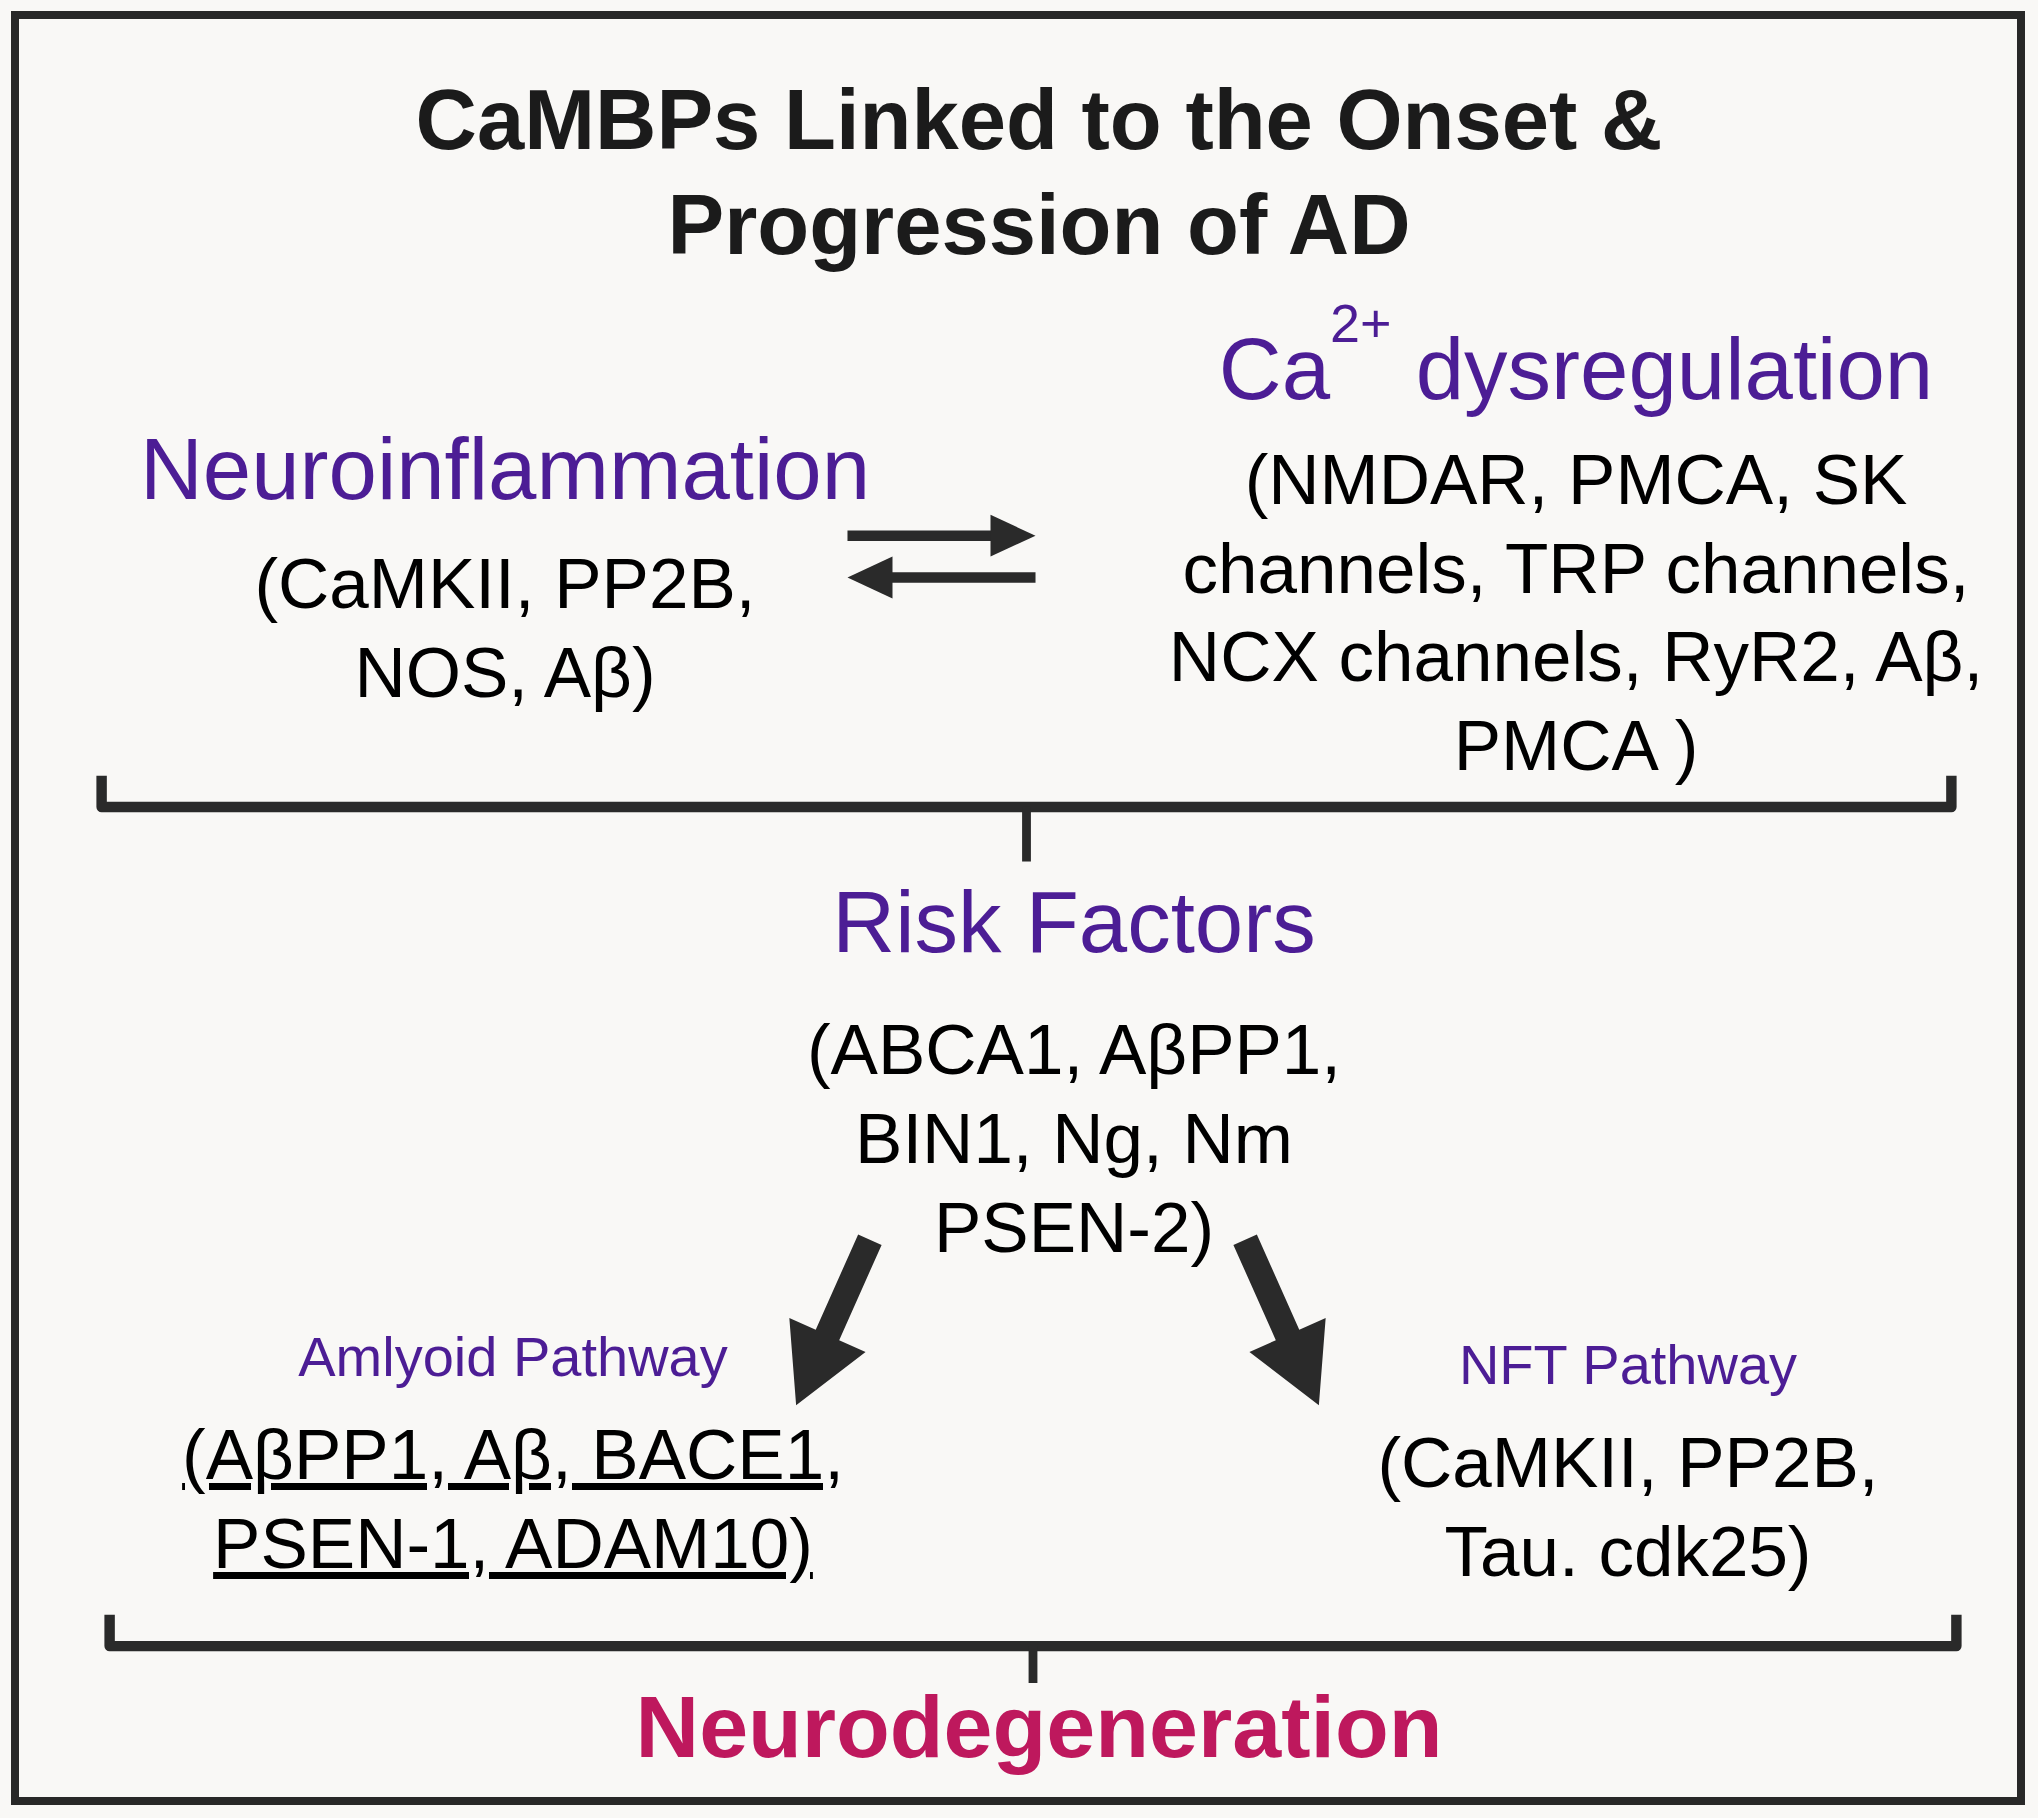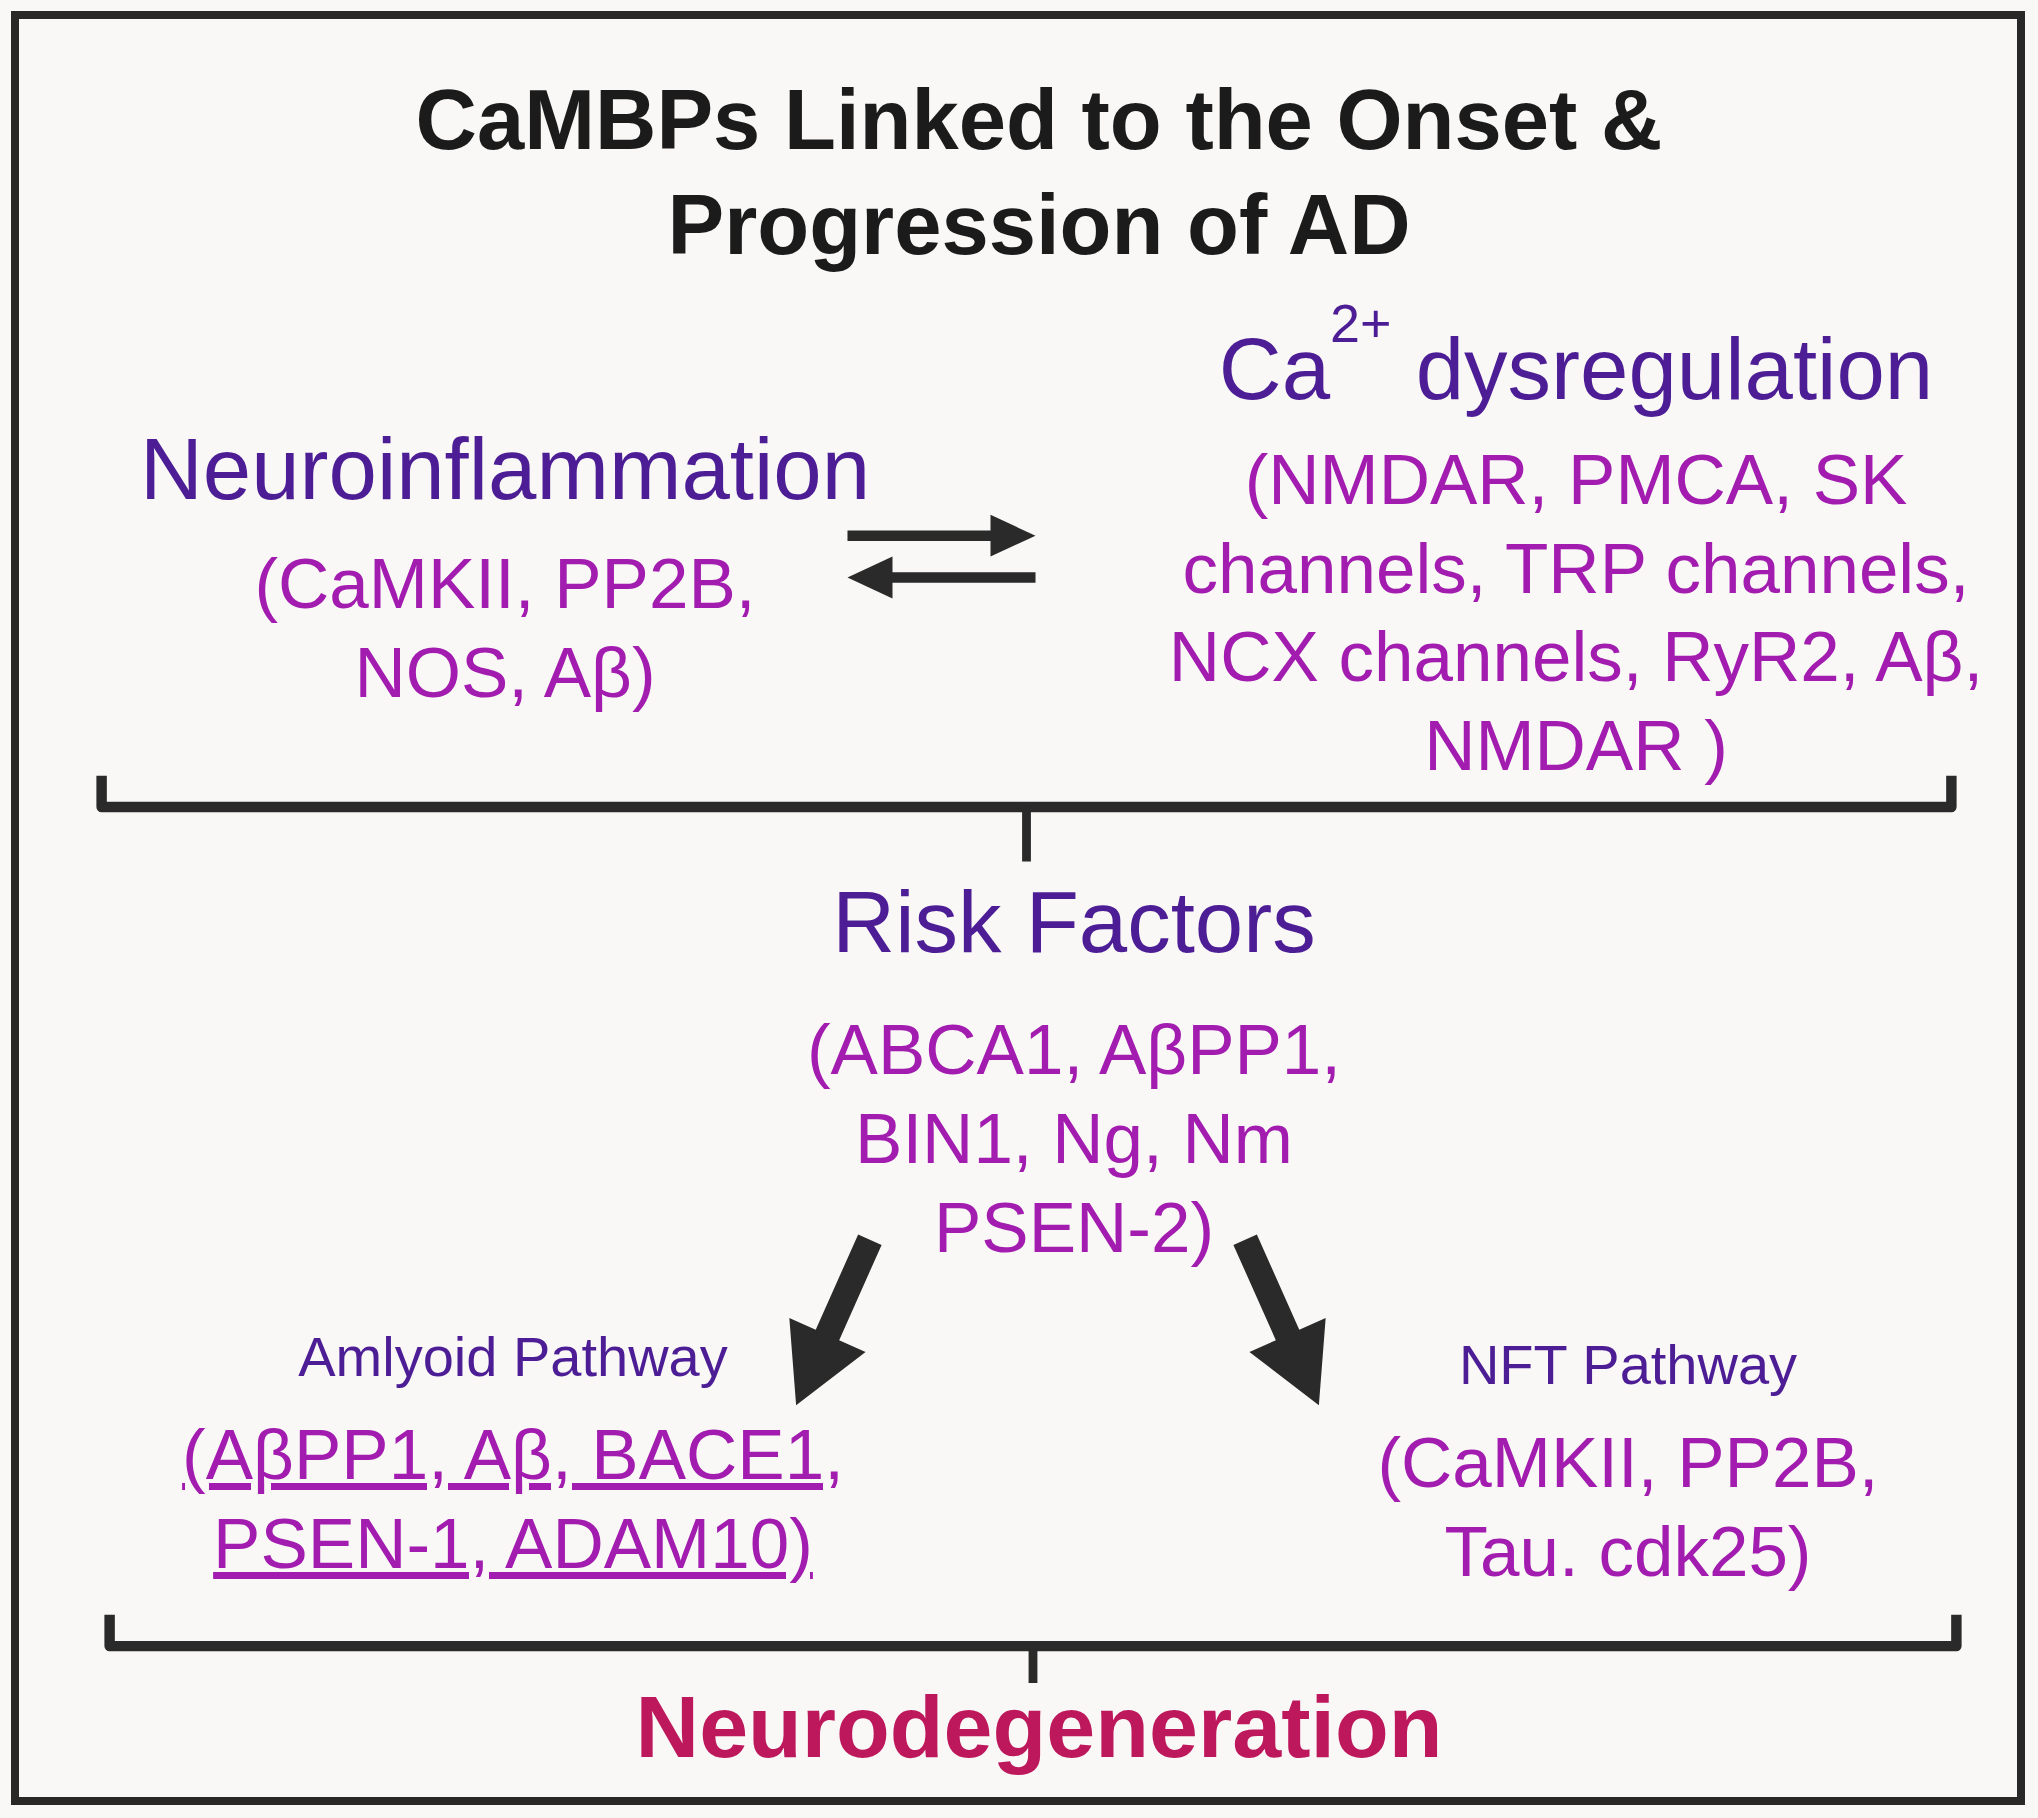--- a/index.html
+++ b/index.html
@@ -28,21 +28,21 @@
     color: #1b1b1b;
   }
   .heading {
     font-size: 87px;
     line-height: 1.2;
     color: #4c1d95;
     white-space: nowrap;
   }
   .heading-lg { font-size: 56px; }
   .members {
-    color: #a21caf;
+    color: #000000;
     font-size: 71px;
     line-height: 1.25;
     margin-top: 11.2px;
   }
   .members div { white-space: nowrap; }
   .neuro-block   { left: 8px;   width: 914px; top: 417px; }
   .neuro-block .members { margin-top: 19px; }
   .ca-block      { left: 1087px; width: 898px; top: 317px; }
   .ca-block .members { margin-top: 14.4px; }
   .risk-block    { left: 577px;  width: 914px; top: 870px; }
@@ -88,21 +88,21 @@
   </div>
 
   <div class="abs ca-block center">
     <div class="heading">
       <span>Ca</span><sup class="ca-sup">2+</sup><span> dysregulation</span>
     </div>
     <div class="members">
       <div>(NMDAR, PMCA, SK</div>
       <div>channels, TRP channels,</div>
       <div>NCX channels, RyR2, Aβ,</div>
-      <div>NMDAR )</div>
+      <div>PMCA )</div>
     </div>
   </div>
 
   <svg class="abs" style="left:841px; top:510px;" width="201" height="90" viewBox="0 0 250 112">
     <line class="stroke-dark" x1="8" y1="32" x2="188" y2="32" stroke-width="13"></line>
     <polygon class="fill-dark" points="186,6 242,32 186,58"></polygon>
     <line class="stroke-dark" x1="62" y1="84" x2="242" y2="84" stroke-width="13"></line>
     <polygon class="fill-dark" points="64,58 8,84 64,110"></polygon>
   </svg>
 

